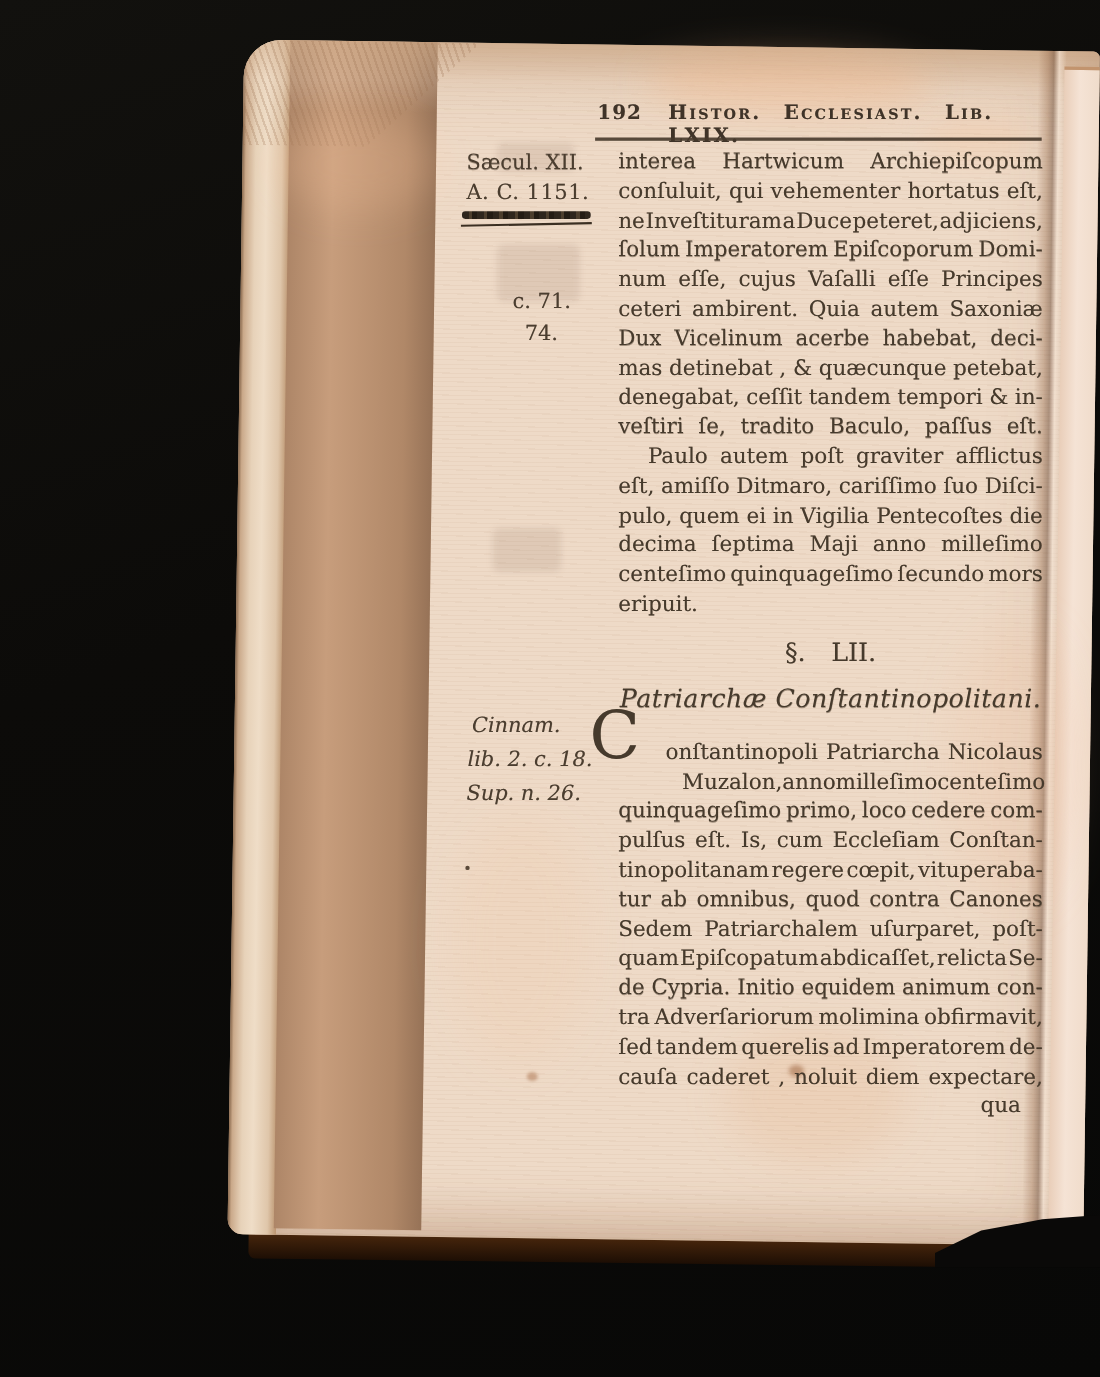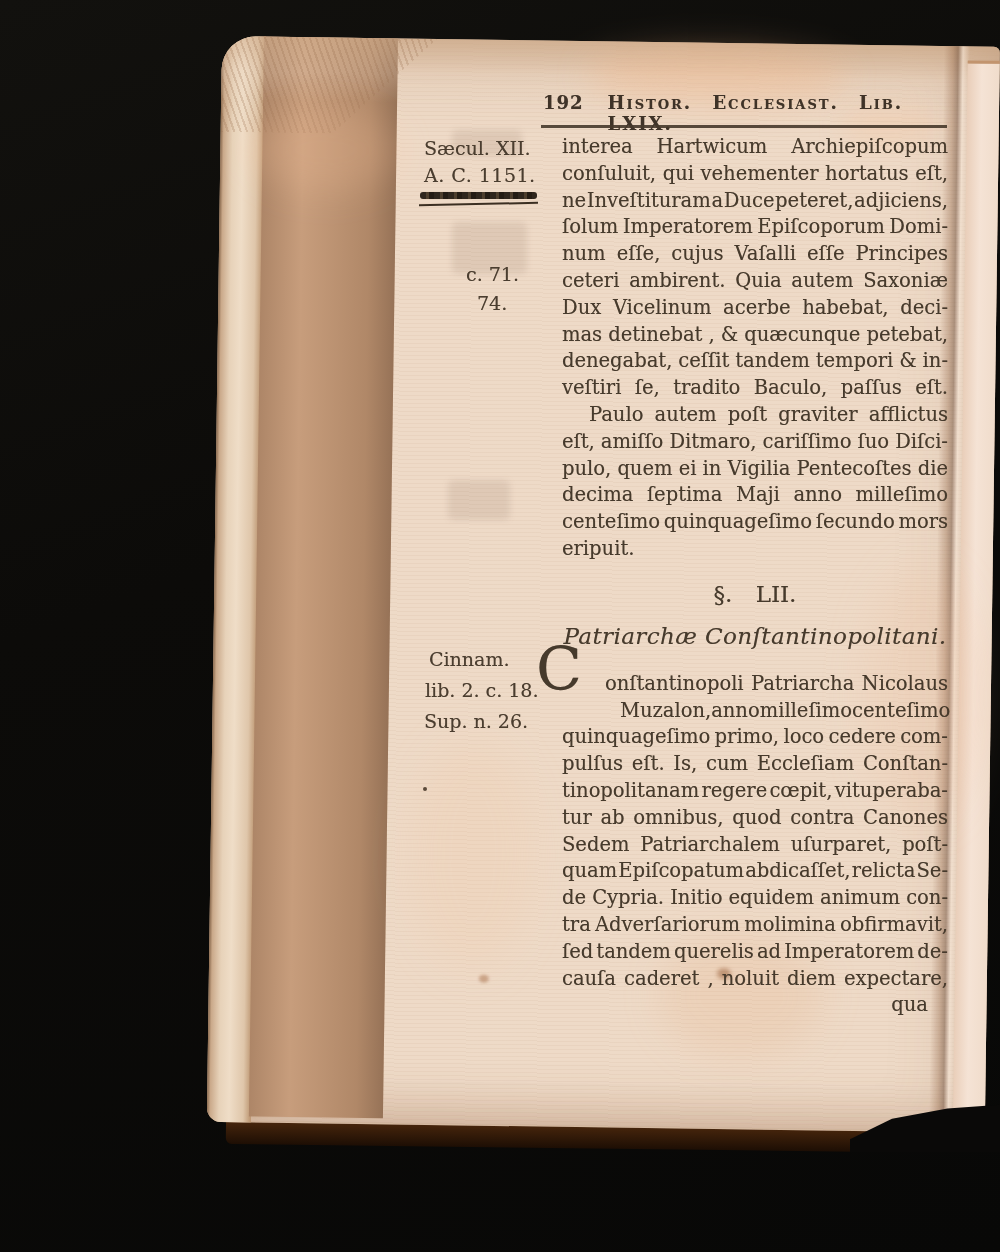--- a/index.html
+++ b/index.html
@@ -45,21 +45,21 @@
     clip-path:polygon(0 80%,28% 48%,65% 32%,100% 26%,100% 100%,0 100%);}
   
   .content{position:absolute;inset:0;color:#463a2c;}
   .content .txt{text-shadow:0.2px 0.2px 0.4px rgba(70,55,40,0.45);}
   .running-head{position:absolute;left:543px;top:92px;width:404px;display:flex;gap:24px;
     font-size:18px;font-weight:700;letter-spacing:1px;color:#3f3328;}
   .running-head .num{flex:0 0 auto;}
   .running-head .ttl{flex:1;font-variant:small-caps;letter-spacing:2px;word-spacing:12px;}
   .head-rule{position:absolute;left:541px;top:125px;width:406px;height:2.5px;background:#46392b;opacity:0.9;}
   .mn{position:absolute;font-size:19px;color:#4a3d2f;}
-  .mn.it{}
+  .mn.it{font-style:italic;}
   .mn-rule-thick{position:absolute;left:420px;top:192px;width:117px;height:7px;border-radius:3px;
     background:repeating-linear-gradient(90deg,#2f261d 0 6px,#4d3e2d 6px 9px,#241c14 9px 14px);}
   .mn-rule-thin{position:absolute;left:419px;top:203px;width:119px;height:2px;background:#3b2f22;transform:rotate(-1.2deg);}
   .speck{position:absolute;left:423px;top:787px;width:4px;height:4px;border-radius:50%;background:#5a4a3a;}
   .dropcap{position:absolute;left:536px;top:641px;font-size:60px;line-height:56px;color:#463a2c;}
   .column{position:absolute;left:542px;top:134px;width:406px;font-size:19.5px;color:#463a2c;}
   .bl{height:26.8px;line-height:26.8px;white-space:nowrap;margin-left:20px;}
   .bl.j{display:flex;justify-content:space-between;}
   .bl.indent{padding-left:27px;}
   .bl.dc1{padding-left:43px;margin-top:16px;text-align:center;}

